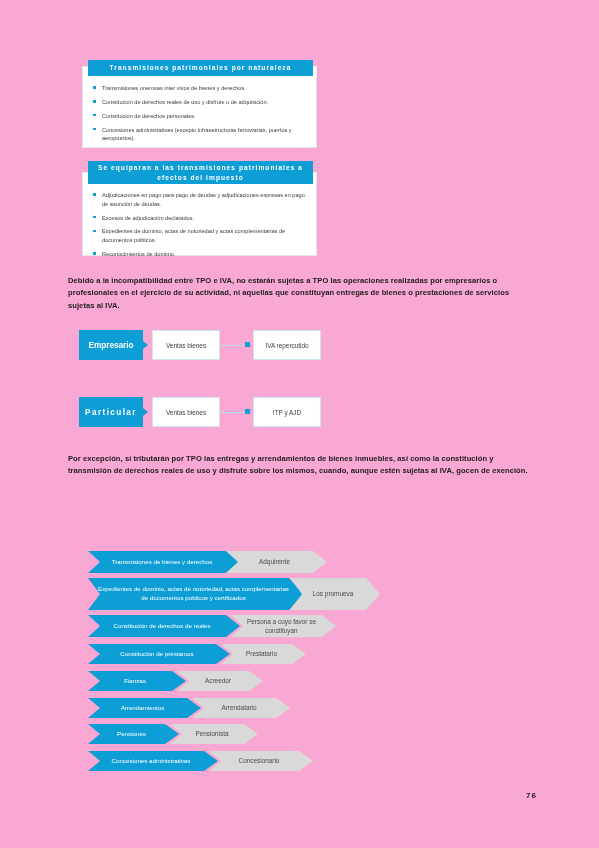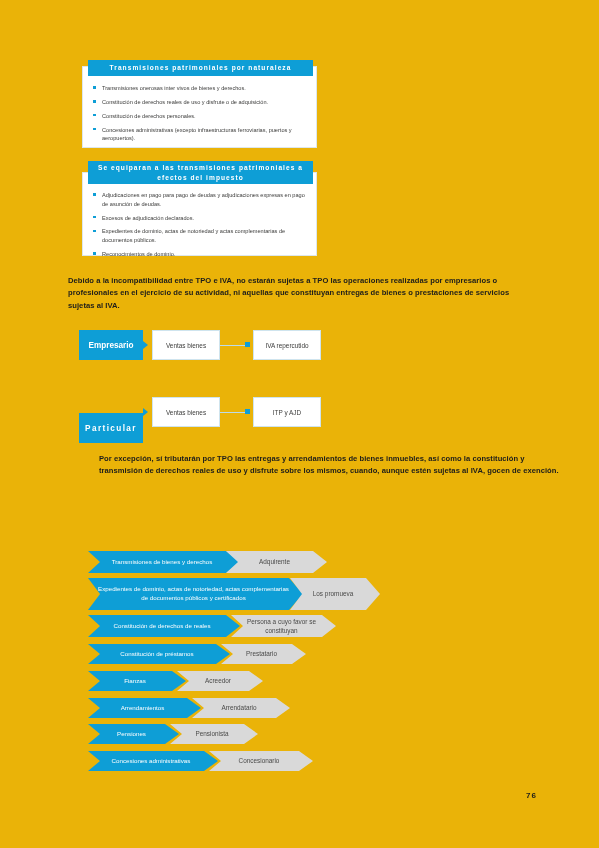--- a/index.html
+++ b/index.html
@@ -12,21 +12,21 @@
     height: 848px;
     position: relative;
     font-family: "Liberation Sans", sans-serif;
     color: #231f20;
     overflow: hidden;
   }
 
   .page {
     position: absolute;
     inset: 0;
-    background: #eab308;
+    background: #f9a8d4;
   }
 
   
   .info-card {
     position: absolute;
     box-sizing: border-box;
     border: 1px solid #dde7ec;
     background: #ffffff;
   }
   .info-card-band {
@@ -227,29 +227,29 @@
   <div class="flow-row" style="left:0; top:330px; width:599px;">
     <div class="flow-chip" style="left:79px; width:64px;">Empresario</div>
     <div class="flow-arrow-tri" style="left:143px;"></div>
     <div class="flow-box" style="left:152px; width:68px;">Ventas bienes</div>
     <div class="flow-line" style="left:220px; width:27px;"></div>
     <div class="flow-dot" style="left:245px;"></div>
     <div class="flow-box" style="left:253px; width:68px;">IVA repercutido</div>
   </div>
 
   <div class="flow-row" style="left:0; top:397px; width:599px;">
-    <div class="flow-chip spaced" style="left:79px; width:64px;margin-top:16px;">Particular</div>
+    <div class="flow-chip spaced" style="left:79px; width:64px;">Particular</div>
     <div class="flow-arrow-tri" style="left:143px;"></div>
     <div class="flow-box" style="left:152px; width:68px;">Ventas bienes</div>
     <div class="flow-line" style="left:220px; width:27px;"></div>
     <div class="flow-dot" style="left:245px;"></div>
     <div class="flow-box" style="left:253px; width:68px;">ITP y AJD</div>
   </div>
 
-  <div class="para" style="top:453px;margin-left:31px;">Por excepción, sí tributarán por TPO las entregas y arrendamientos de bienes inmuebles, así como la constitución y transmisión de derechos reales de uso y disfrute sobre los mismos, cuando, aunque estén sujetas al IVA, gocen de exención.</div>
+  <div class="para" style="top:453px;">Por excepción, sí tributarán por TPO las entregas y arrendamientos de bienes inmuebles, así como la constitución y transmisión de derechos reales de uso y disfrute sobre los mismos, cuando, aunque estén sujetas al IVA, gocen de exención.</div>
 
 
   <div class="chev-diagram" style="left:0; top:0; width:599px; height:848px;">
 
     <div class="chev-row" style="left:0; top:551px; height:22px;">
       <div class="chev blue" style="left:88px; width:152px; height:22px;">Transmisiones de bienes y derechos</div>
       <div class="chev gray" style="left:226px; width:101px; height:22px;">Adquirente</div>
     </div>
 
     <div class="chev-row" style="left:0; top:578px; height:32px;">

